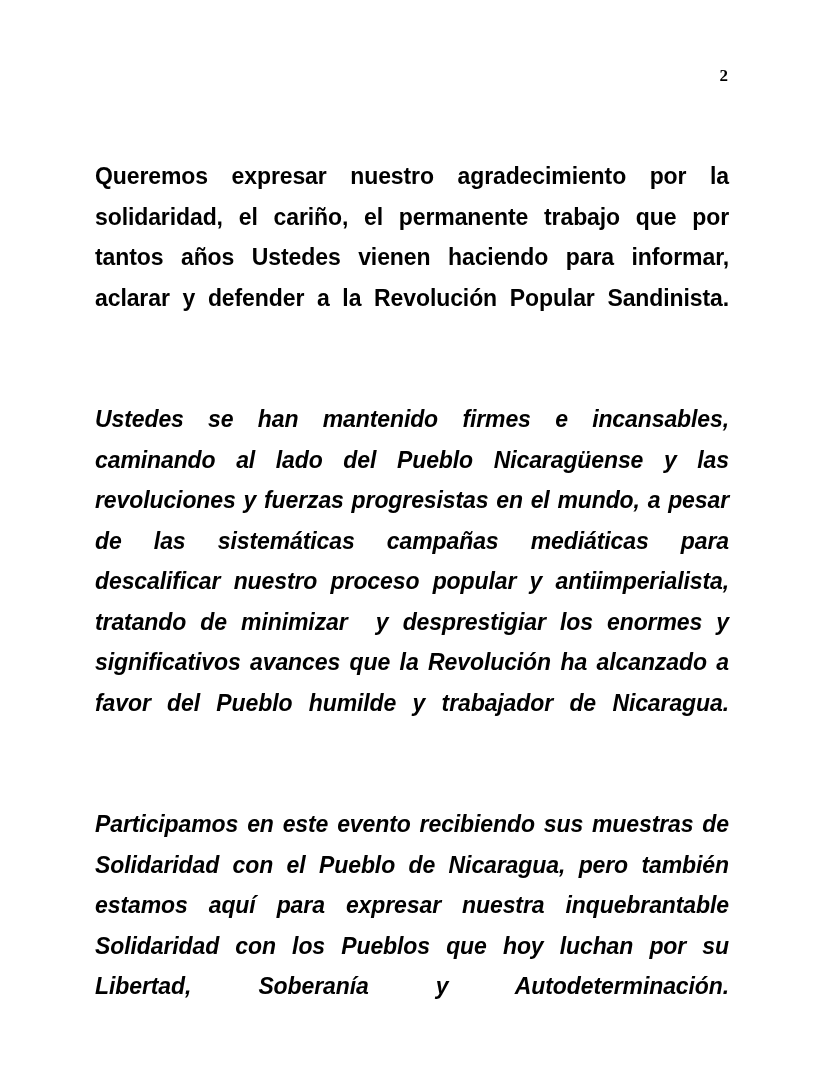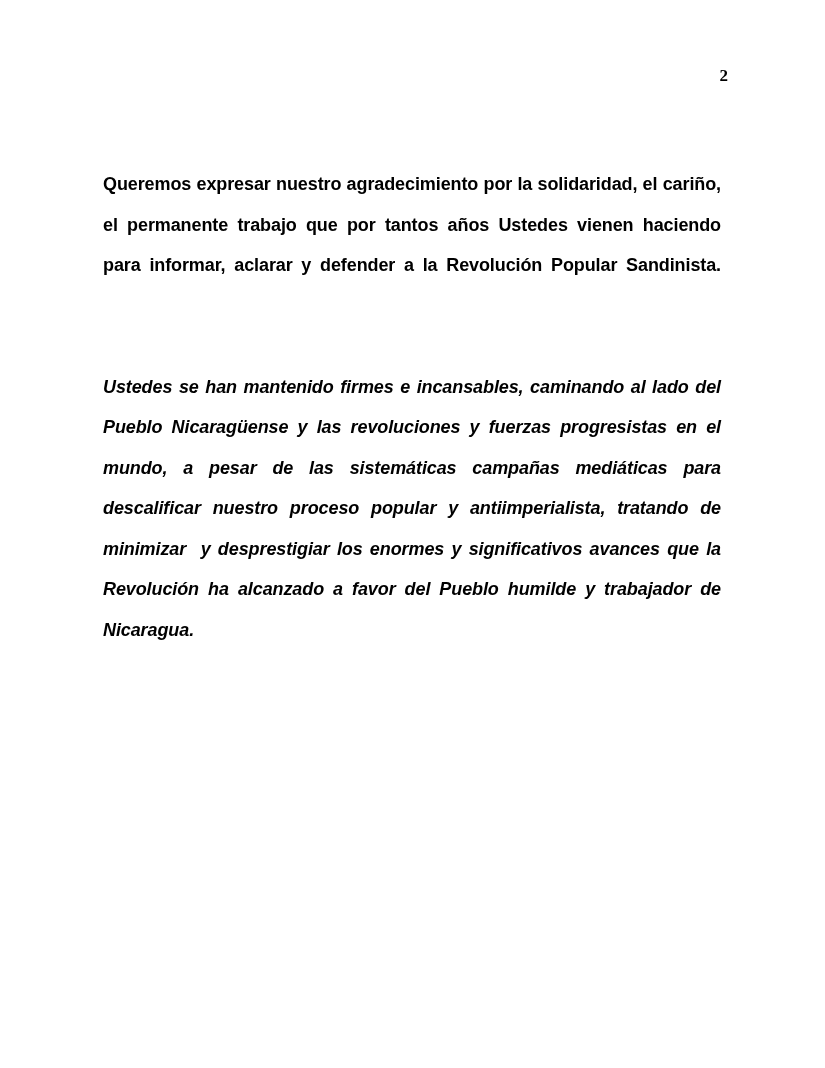--- a/index.html
+++ b/index.html
@@ -43,24 +43,24 @@
 
   
   .body-block {
     position: absolute;
     left: 95px;
     top: 156px;
     width: 634px;
   }
 
   .para {
-    margin: 8px;
+    margin: 0;
     font-family: "Liberation Sans", sans-serif;
     font-weight: bold;
-    font-size: 18px;
+    font-size: 23px;
     line-height: 40.5px;
     color: #000000;
     text-align: justify;
     text-justify: inter-word;
     white-space: pre-wrap;
     word-spacing: 0px;
     letter-spacing: -0.1px;
   }
   .para + .para {
     margin-top: 40.5px;
@@ -78,15 +78,16 @@
 
 <div class="page">
 
   <div class="page-number-row">
     <span class="page-number">2</span>
   </div>
 
   <div class="body-block">
     <p class="para">Queremos expresar nuestro agradecimiento por la solidaridad, el cariño, el permanente trabajo que por tantos años Ustedes vienen haciendo para informar, aclarar y defender a la Revolución Popular Sandinista.</p>
     <p class="para">Ustedes se han mantenido firmes e incansables, caminando al lado del Pueblo Nicaragüense y las revoluciones y fuerzas progresistas en el mundo, a pesar de las sistemáticas campañas mediáticas para descalificar nuestro proceso popular y antiimperialista, tratando de minimizar  y desprestigiar los enormes y significativos avances que la Revolución ha alcanzado a favor del Pueblo humilde y trabajador de Nicaragua.</p>
+    <p class="para">Participamos en este evento recibiendo sus muestras de Solidaridad con el Pueblo de Nicaragua, pero también estamos aquí para expresar nuestra inquebrantable Solidaridad con los Pueblos que hoy luchan por su Libertad, Soberanía y Autodeterminación.</p>
   </div>
 
 </div>
 
 </body></html>

